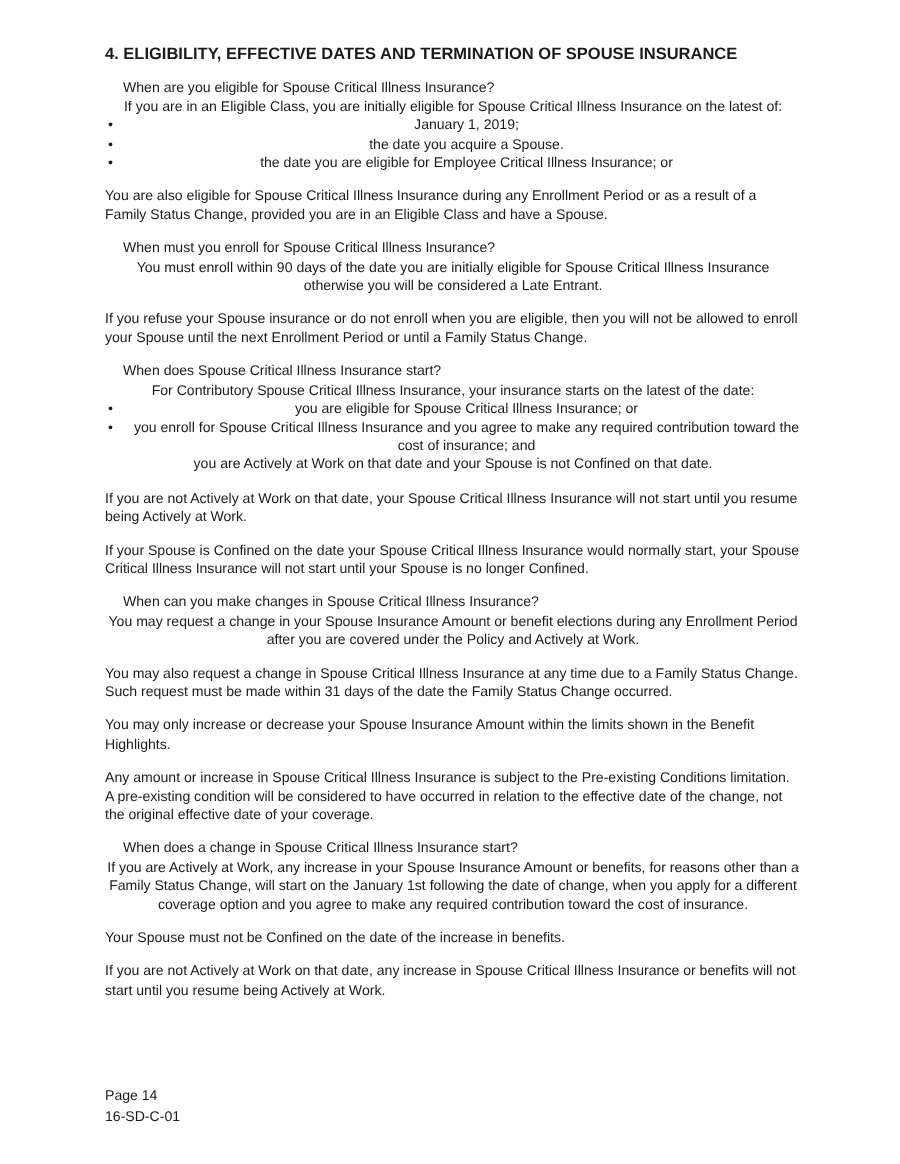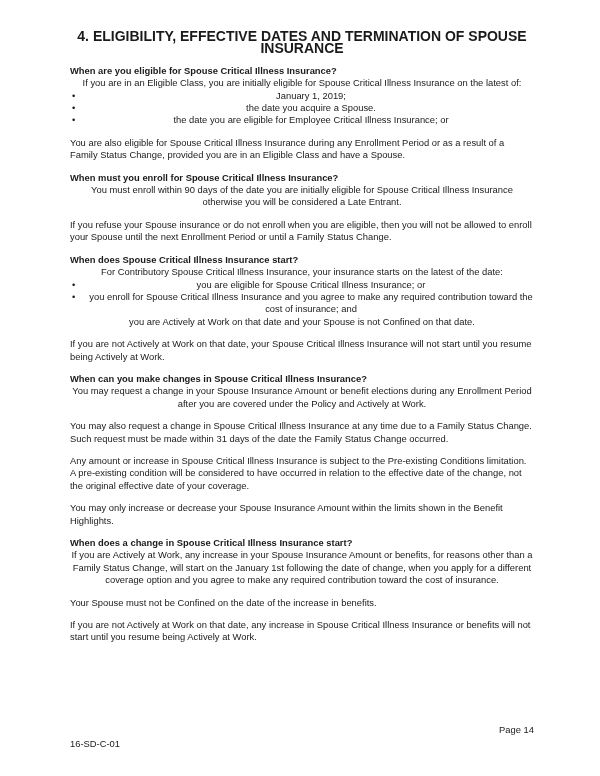--- a/index.html
+++ b/index.html
@@ -10,28 +10,28 @@
     background: #ffffff;
     box-sizing: border-box;
     padding: 30px 66px 0 70px;
     font-family: "Liberation Sans", "DejaVu Sans", sans-serif;
     font-size: 9.4px;
     line-height: 12.4px;
     color: #1a1a1a;
     overflow: hidden;
   }
   .title {
-    font-size: 14px;
+    font-size: 11px;
     font-weight: bold;
-    text-align: center;
+    text-align: left;
     margin: 0 0 10px 0;
   }
   .h {
-    font-weight: bold;
-    margin: 10px 0 0 0;
+    font-weight: normal;
+    margin: 10px 0 0 12px;
   }
   .p { margin: 10px 0 0 0; }
   .tight { margin-top: 0; text-align: center; }
   ul.bullets {
     list-style: none;
     margin: 0;
     padding: 0;
     text-align: center;
   }
   ul.bullets li {
@@ -45,21 +45,21 @@
     top: 0;
   }
   .footer {
     position: absolute;
     left: 70px;
     right: 66px;
     top: 724px;
     height: 13px;
   }
   .footer .doc-code { position: absolute; left: 0; top: 14px; }
-  .footer .page-num { position: absolute; left: 0; right: 0; top: 0; text-align: right; }
+  .footer .page-num { position: absolute; left: 0; right: 12px; top: 0; text-align: left; }
 </style>
 </head>
 <body>
 
 <div class="page">
 
   <div class="title">4. ELIGIBILITY, EFFECTIVE DATES AND TERMINATION OF SPOUSE INSURANCE</div>
 
   <div class="h">When are you eligible for Spouse Critical Illness Insurance?</div>
   <div class="p tight">If you are in an Eligible Class, you are initially eligible for Spouse Critical Illness Insurance on the latest of:</div>
@@ -75,26 +75,27 @@
   <div class="p">If you refuse your Spouse insurance or do not enroll when you are eligible, then you will not be allowed to enroll your Spouse until the next Enrollment Period or until a Family Status Change.</div>
 
   <div class="h">When does Spouse Critical Illness Insurance start?</div>
   <div class="p tight">For Contributory Spouse Critical Illness Insurance, your insurance starts on the latest of the date:</div>
   <ul class="bullets">
     <li>you are eligible for Spouse Critical Illness Insurance; or</li>
     <li>you enroll for Spouse Critical Illness Insurance and you agree to make any required contribution toward the cost of insurance; and</li>
   </ul>
   <div class="p tight">you are Actively at Work on that date and your Spouse is not Confined on that date.</div>
   <div class="p">If you are not Actively at Work on that date, your Spouse Critical Illness Insurance will not start until you resume being Actively at Work.</div>
+  <div class="p">If your Spouse is Confined on the date your Spouse Critical Illness Insurance would normally start, your Spouse Critical Illness Insurance will not start until your Spouse is no longer Confined.</div>
 
   <div class="h">When can you make changes in Spouse Critical Illness Insurance?</div>
   <div class="p tight">You may request a change in your Spouse Insurance Amount or benefit elections during any Enrollment Period after you are covered under the Policy and Actively at Work.</div>
   <div class="p">You may also request a change in Spouse Critical Illness Insurance at any time due to a Family Status Change. Such request must be made within 31 days of the date the Family Status Change occurred.</div>
+  <div class="p">You may only increase or decrease your Spouse Insurance Amount within the limits shown in the Benefit Highlights.</div>
   <div class="p">Any amount or increase in Spouse Critical Illness Insurance is subject to the Pre-existing Conditions limitation. A pre-existing condition will be considered to have occurred in relation to the effective date of the change, not the original effective date of your coverage.</div>
-  <div class="p">You may only increase or decrease your Spouse Insurance Amount within the limits shown in the Benefit Highlights.</div>
 
   <div class="h">When does a change in Spouse Critical Illness Insurance start?</div>
   <div class="p tight">If you are Actively at Work, any increase in your Spouse Insurance Amount or benefits, for reasons other than a Family Status Change, will start on the January 1st following the date of change, when you apply for a different coverage option and you agree to make any required contribution toward the cost of insurance.</div>
   <div class="p">Your Spouse must not be Confined on the date of the increase in benefits.</div>
   <div class="p">If you are not Actively at Work on that date, any increase in Spouse Critical Illness Insurance or benefits will not start until you resume being Actively at Work.</div>
 
   <div class="footer">
     <span class="doc-code">16-SD-C-01</span>
     <span class="page-num">Page 14</span>
   </div>

